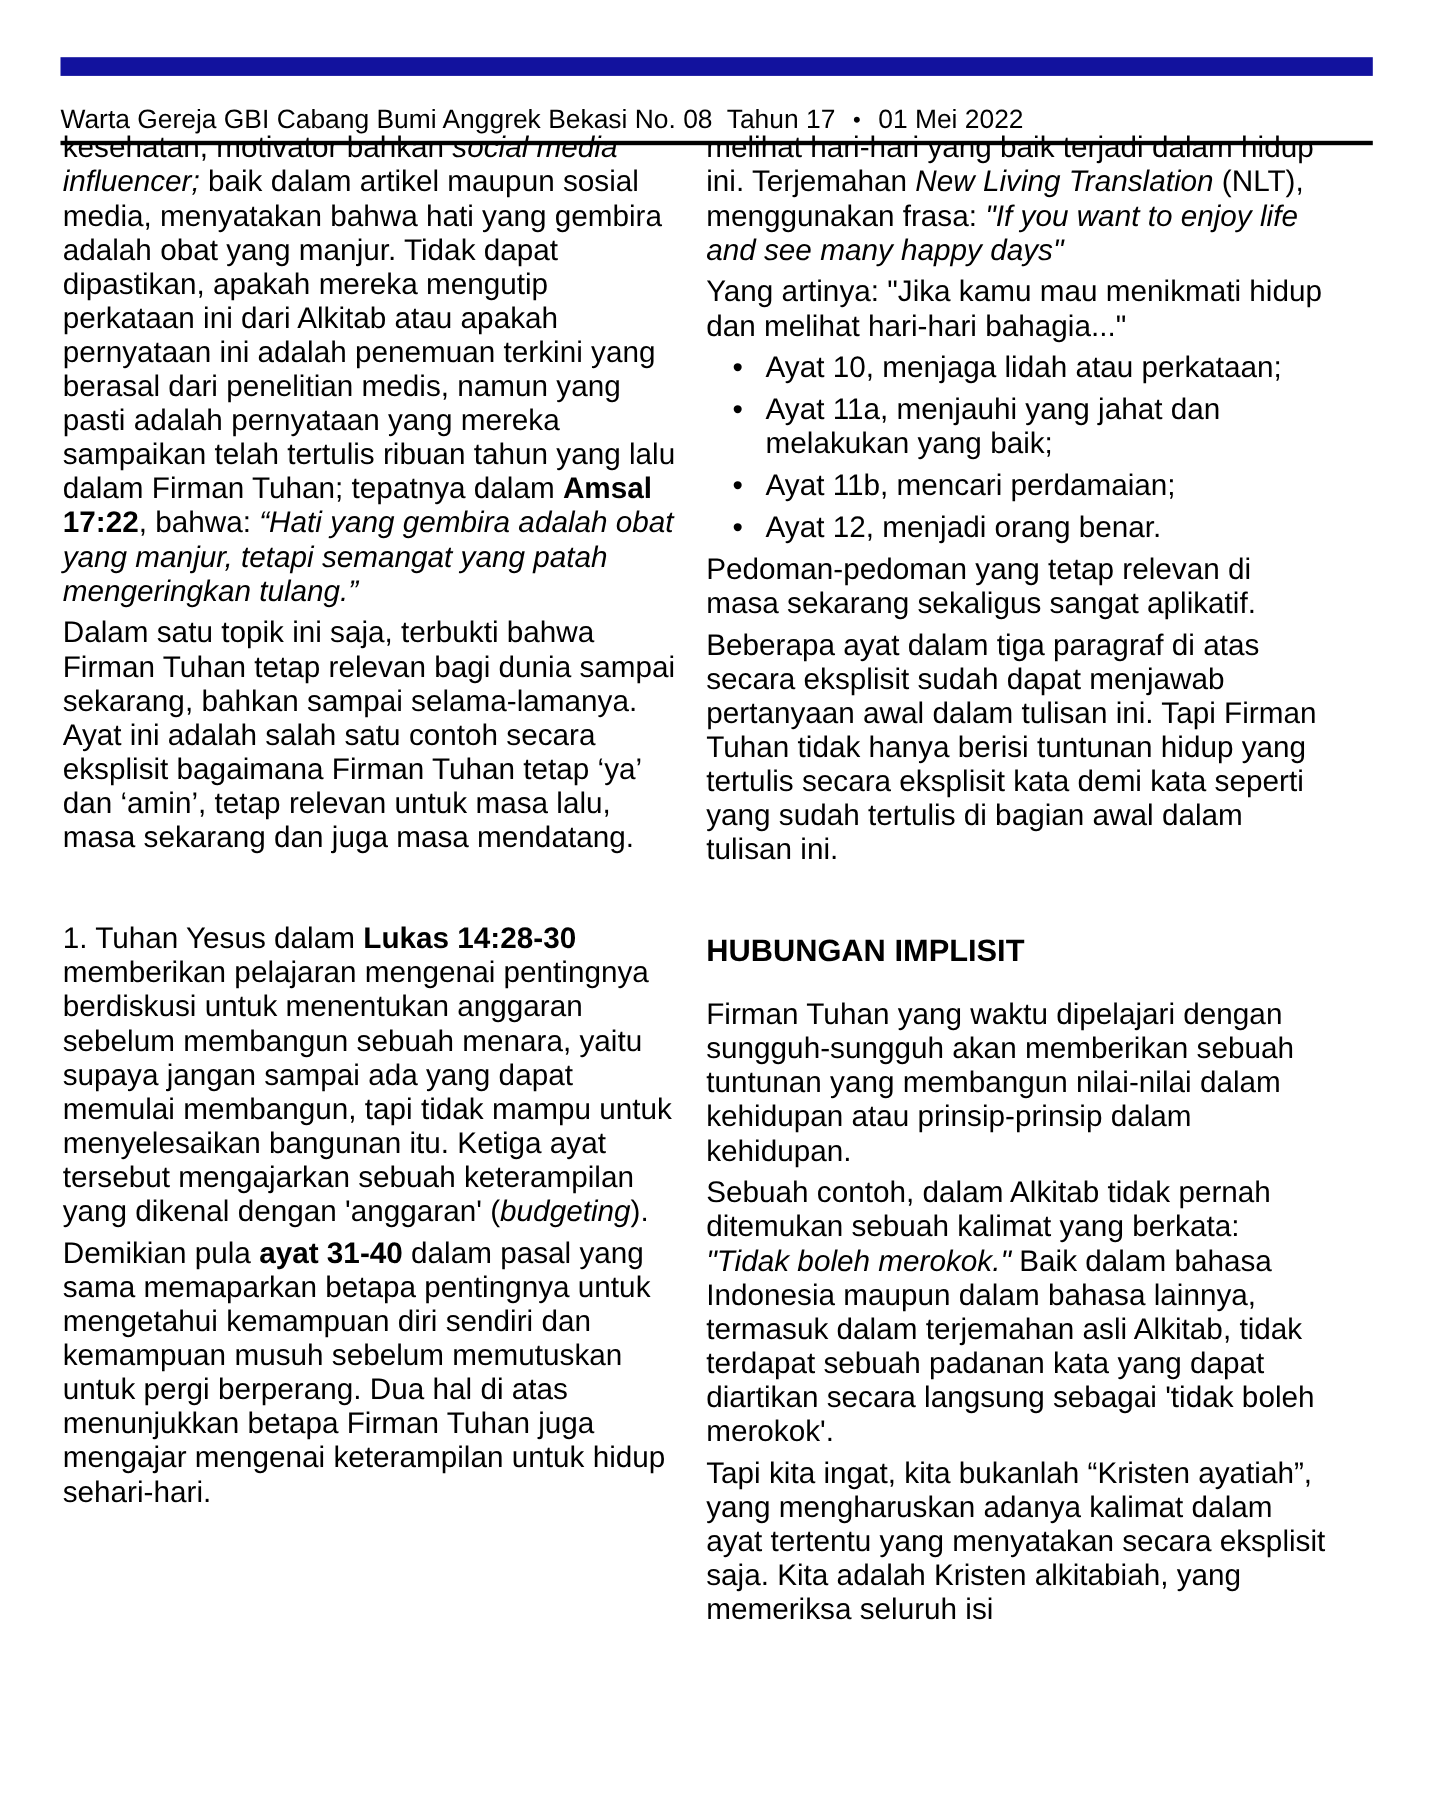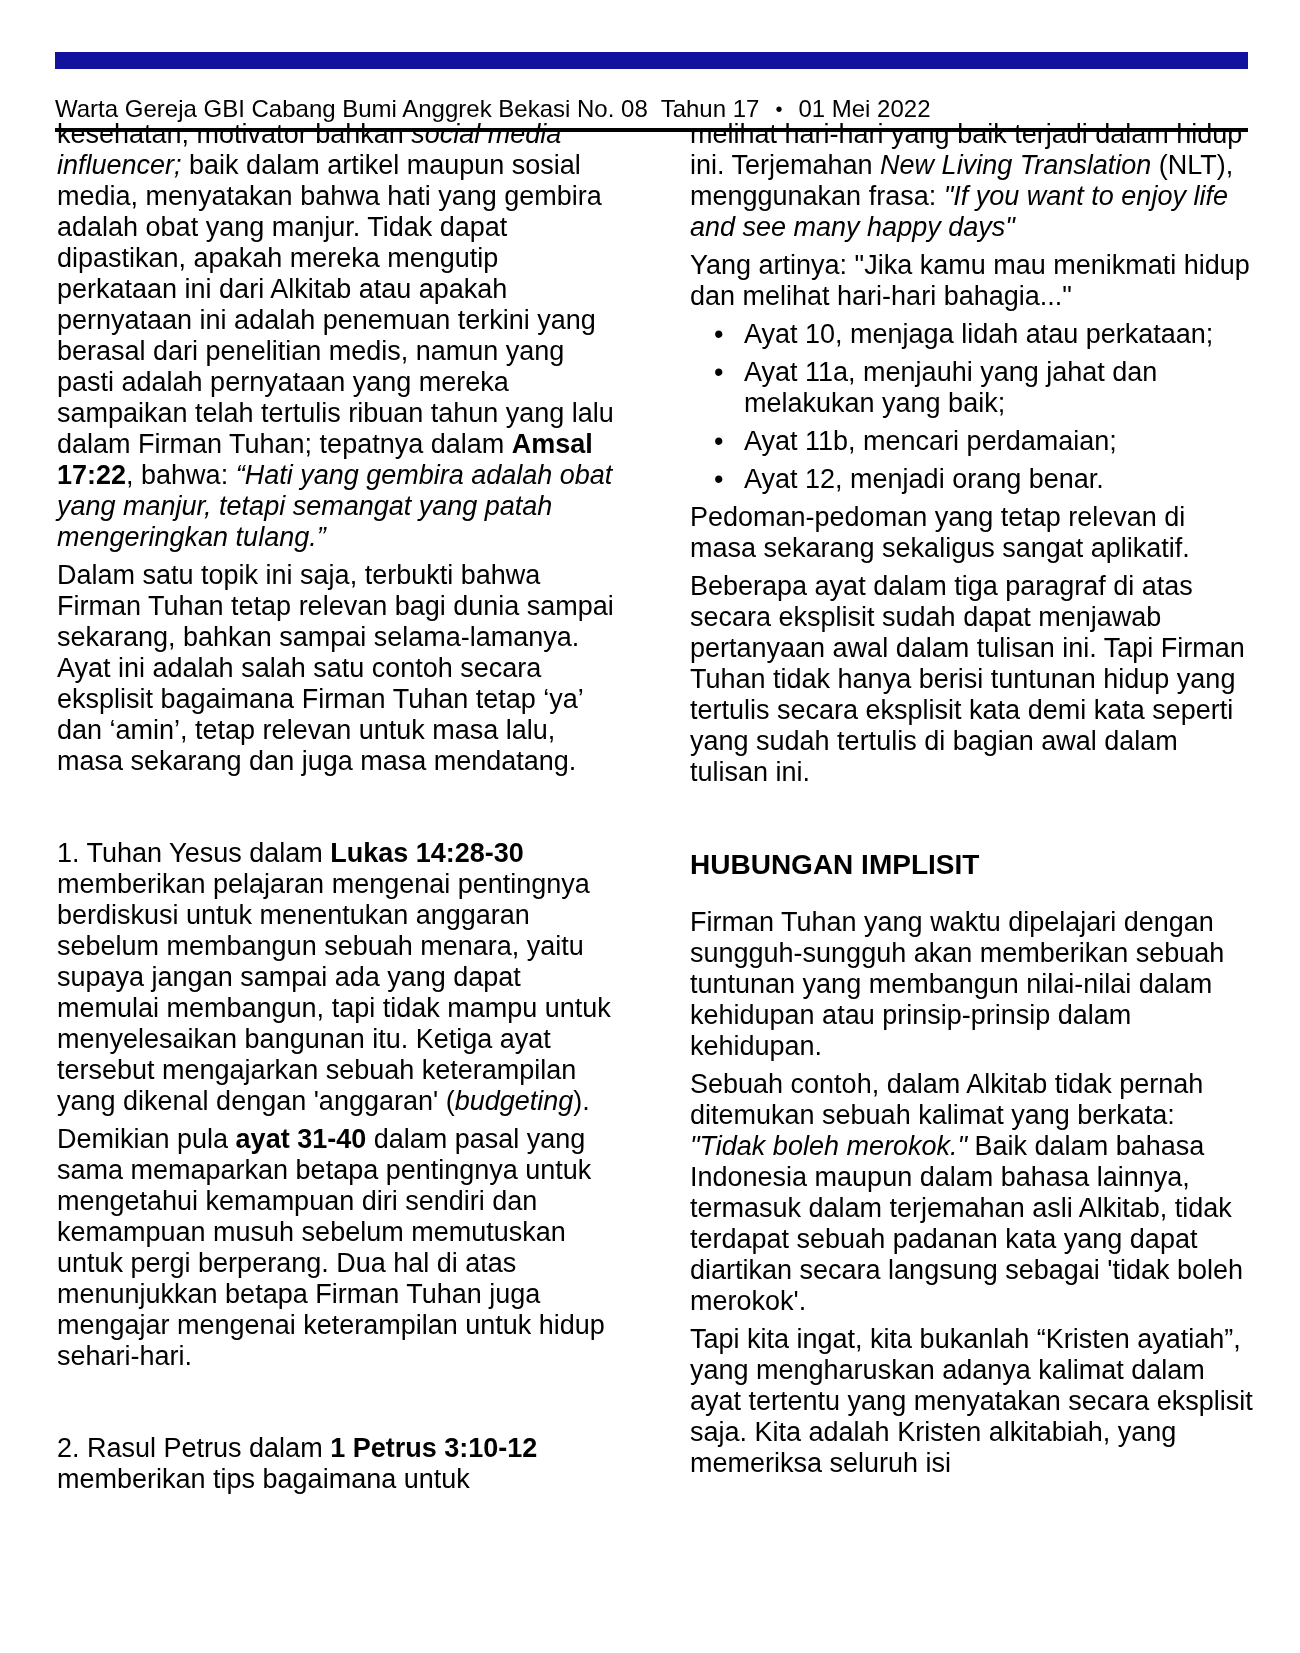--- a/index.html
+++ b/index.html
@@ -19,21 +19,21 @@
   .header-cell{padding:28px 0 7px;}
   .header-cell.left{flex:1;white-space:pre;}
   .header-cell.right{
     flex:none;width:200px;text-align:right;
     border-left:1px solid #c9c9c9;
   }
   .sep-bullet{display:inline-block;margin:0 16px;font-size:20px;vertical-align:1px;}
   .page-num{color:var(--bar-blue,#12129e);margin-left:8px;}
   .hrule{height:4px;background:#000;}
   
-  .main{position:absolute;top:119px;left:57px;display:flex;gap:68px;}
+  .main{position:absolute;top:119px;left:57px;display:flex;gap:20px;}
   .col{width:565px;font-size:27px;line-height:31px;text-align:left;}
   .para{margin:0 0 7px;}
   .spacer{height:54px;}
   .sec-heading{font-size:28px;font-weight:bold;margin:0 0 26px;line-height:32px;}
   .bullet-item{display:flex;margin:0 0 7px;padding-left:24px;}
   .dot{width:30px;flex:none;}
   .li-text{flex:1;}
   .i{font-style:italic;}
   .b{font-weight:bold;}
   
@@ -57,21 +57,20 @@
   </div>
 
   <div class="main">
     <div class="col" id="left-col">
         <p class="para"><span>kesehatan, motivator bahkan </span><span class="i">social media influencer;</span><span> baik dalam artikel maupun sosial media, menyatakan bahwa hati yang gembira adalah obat yang manjur. Tidak dapat dipastikan, apakah mereka mengutip perkataan ini dari Alkitab atau apakah pernyataan ini adalah penemuan terkini yang berasal dari penelitian medis, namun yang pasti adalah pernyataan yang mereka sampaikan telah tertulis ribuan tahun yang lalu dalam Firman Tuhan; tepatnya dalam </span><span class="b">Amsal 17:22</span><span>, bahwa: </span><span class="i">“Hati yang gembira adalah obat yang manjur, tetapi semangat yang patah mengeringkan tulang.”</span></p>
         <p class="para"><span>Dalam satu topik ini saja, terbukti bahwa Firman Tuhan tetap relevan bagi dunia sampai sekarang, bahkan sampai selama-lamanya. Ayat ini adalah salah satu contoh secara eksplisit bagaimana Firman Tuhan tetap ‘ya’ dan ‘amin’, tetap relevan untuk masa lalu, masa sekarang dan juga masa mendatang.</span></p>
         <div class="spacer"></div>
         <p class="para"><span>1. Tuhan Yesus dalam </span><span class="b">Lukas 14:28-30</span><span> memberikan pelajaran mengenai pentingnya berdiskusi untuk menentukan anggaran sebelum membangun sebuah menara, yaitu supaya jangan sampai ada yang dapat memulai membangun, tapi tidak mampu untuk menyelesaikan bangunan itu. Ketiga ayat tersebut mengajarkan sebuah keterampilan yang dikenal dengan 'anggaran' (</span><span class="i">budgeting</span><span>).</span></p>
         <p class="para"><span>Demikian pula </span><span class="b">ayat 31-40</span><span> dalam pasal yang sama memaparkan betapa pentingnya untuk mengetahui kemampuan diri sendiri dan kemampuan musuh sebelum memutuskan untuk pergi berperang. Dua hal di atas menunjukkan betapa Firman Tuhan juga mengajar mengenai keterampilan untuk hidup sehari-hari.</span></p>
         <div class="spacer"></div>
-        <p class="para"><span>2. Rasul Petrus dalam </span><span class="b">1 Petrus 3:10-12</span><span> memberikan tips bagaimana untuk</span></p>
       </div>
     <div class="col" id="right-col">
         <p class="para"><span>melihat hari-hari yang baik terjadi dalam hidup ini. Terjemahan </span><span class="i">New Living Translation</span><span> (NLT), menggunakan frasa: </span><span class="i">"If you want to enjoy life and see many happy days"</span></p>
         <p class="para"><span>Yang artinya: "Jika kamu mau menikmati hidup dan melihat hari-hari bahagia..."</span></p>
         <div class="bullet-item">
           <span class="dot">•</span>
           <span class="li-text"><span>Ayat 10, menjaga lidah atau perkataan;</span></span>
         </div>
         <div class="bullet-item">
           <span class="dot">•</span>

